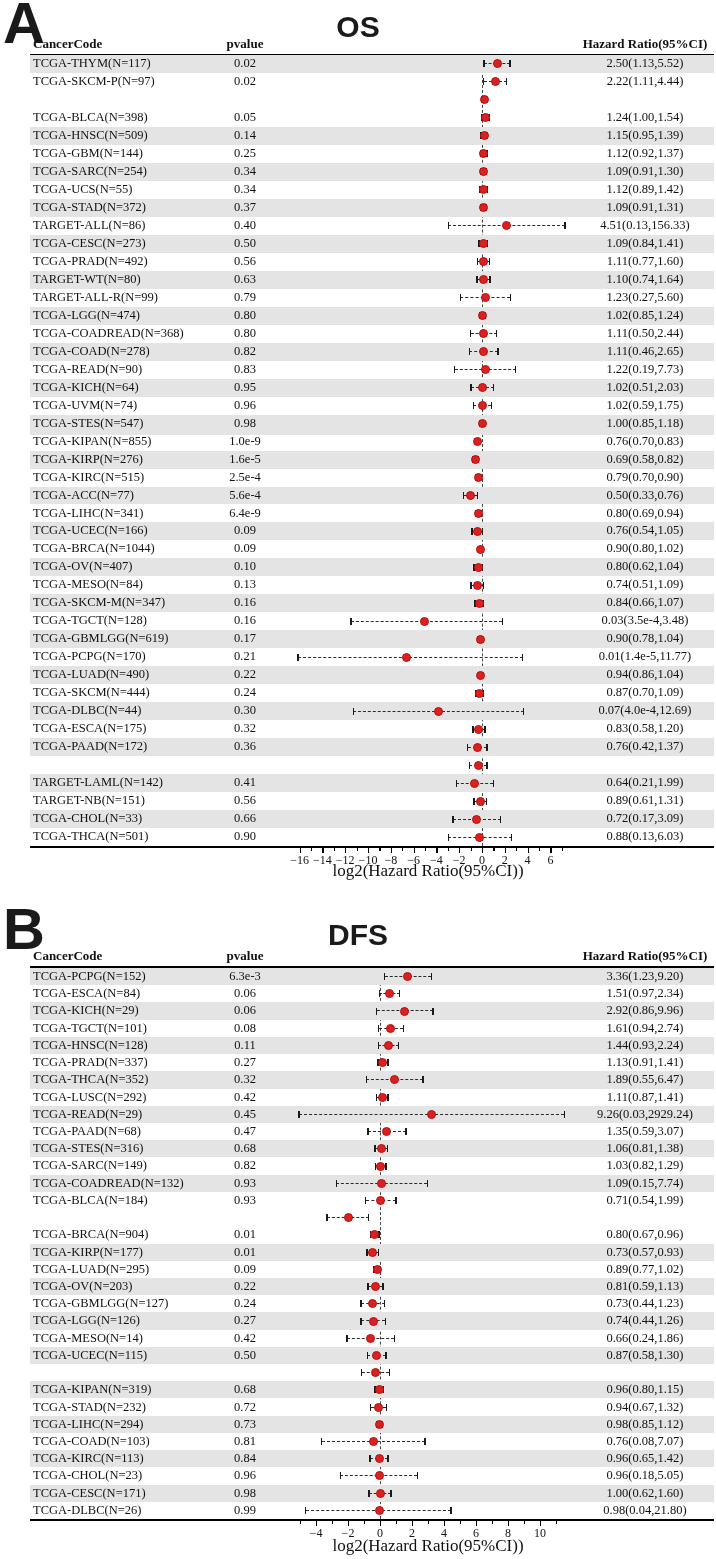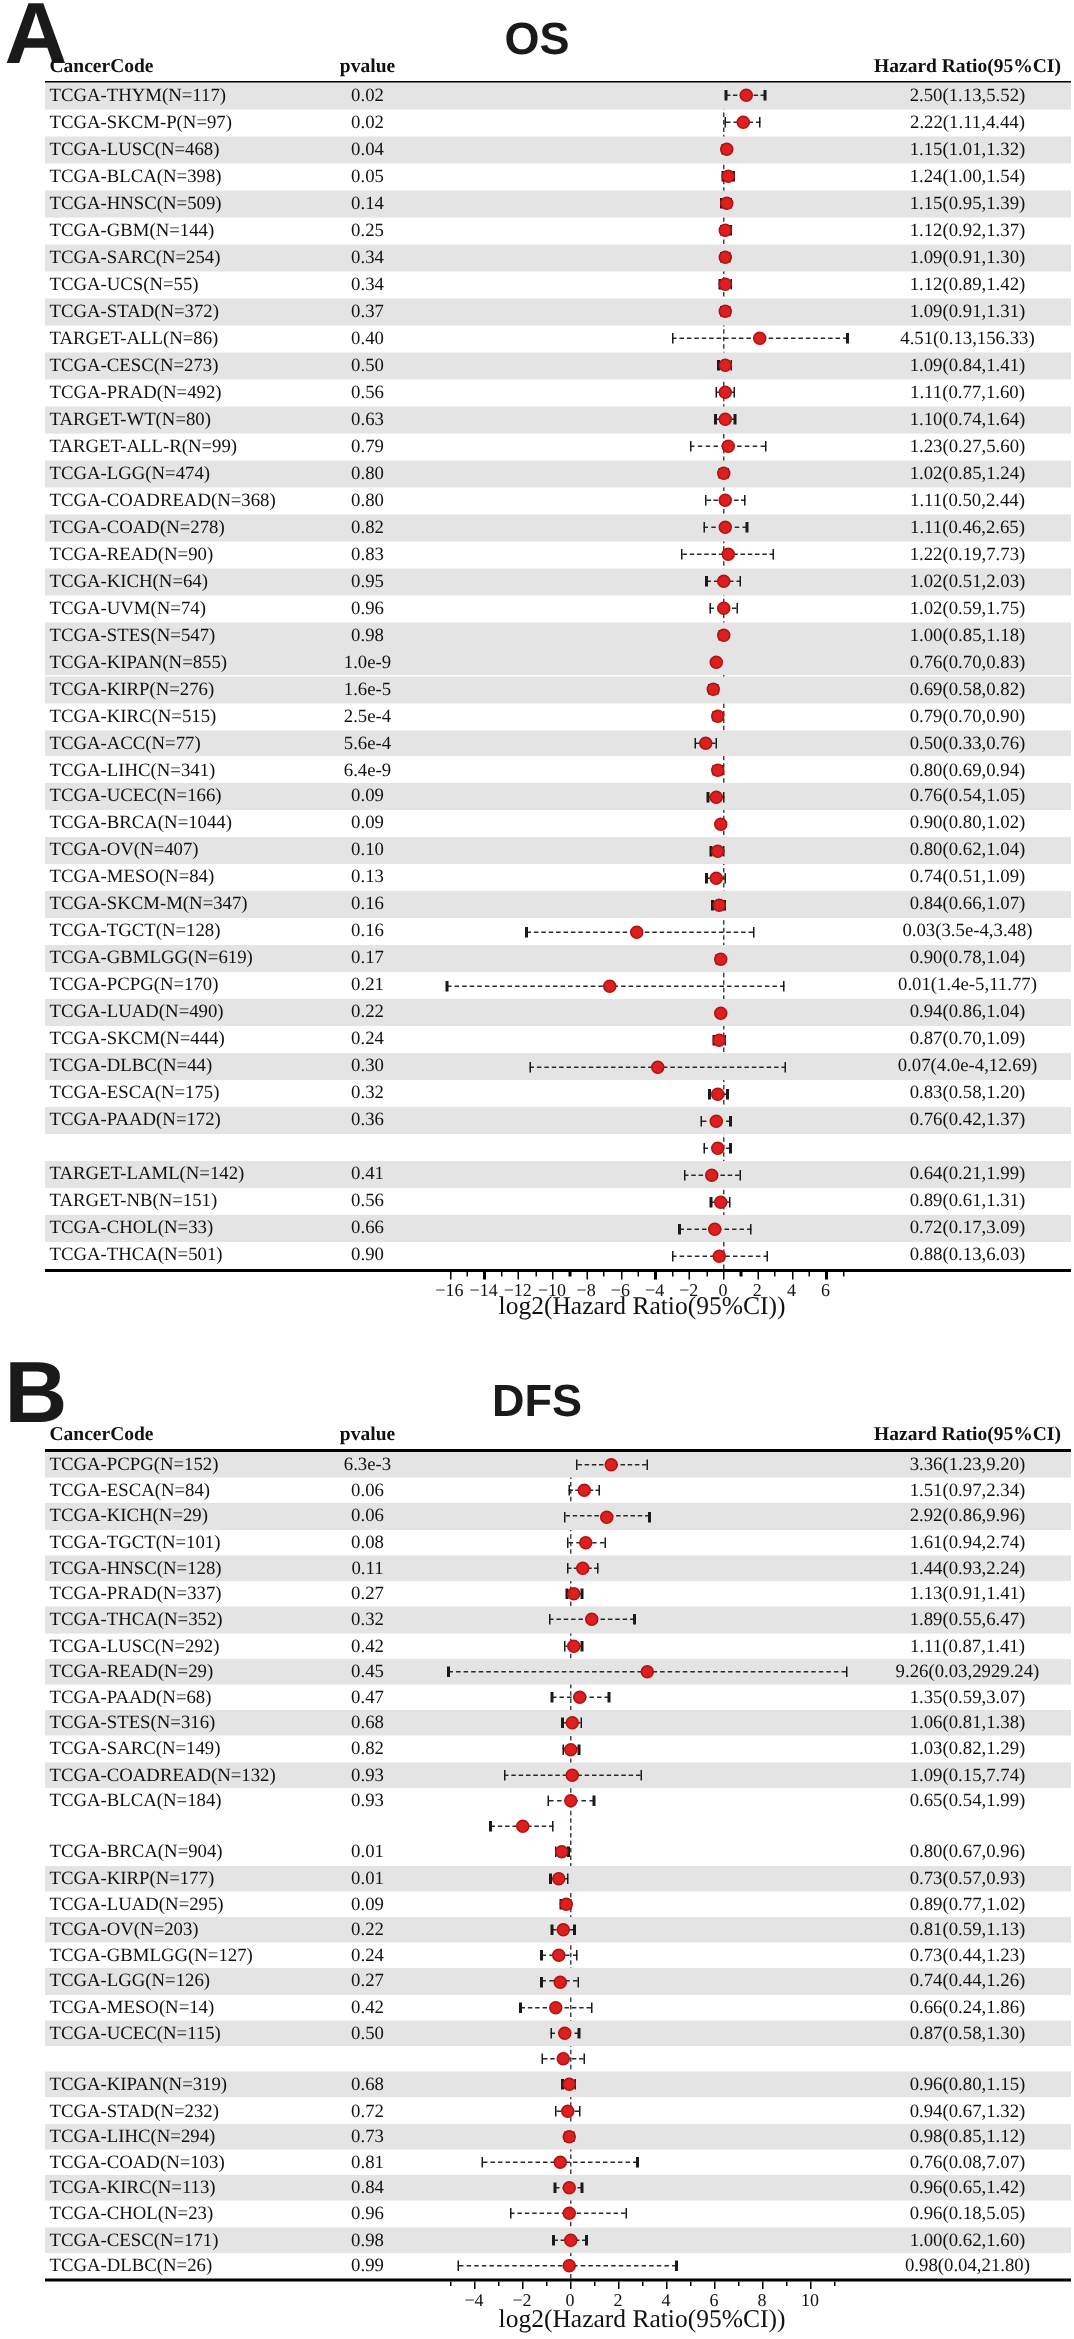--- a/index.html
+++ b/index.html
@@ -68,25 +68,20 @@
         <div class="dot" style="left: 462.57px; top: 4.49px;"></div>
         <div class="row" style="top: 17.98px; height: 17.98px;">
           <span class="cell c-label" style="line-height: 17.98px;">TCGA-SKCM-P(N=97)</span>
           <span class="cell c-pval" style="line-height: 17.98px;">0.02</span>
           <span class="cell c-hr" style="line-height: 17.98px;">2.22(1.11,4.44)</span>
         </div>
         <div class="whisker" style="left: 453.716px; top: 26.37px; width: 22.8px;"></div>
         <div class="cap" style="left: 453.016px; top: 23.47px;"></div>
         <div class="cap" style="left: 475.816px; top: 23.47px;"></div>
         <div class="dot" style="left: 460.616px; top: 22.47px;"></div>
-        <div class="row stripe" style="top: 35.96px; height: 17.98px;">
-          <span class="cell c-label" style="line-height: 17.98px;">TCGA-LUSC(N=468)</span>
-          <span class="cell c-pval" style="line-height: 17.98px;">0.04</span>
-          <span class="cell c-hr" style="line-height: 17.98px;">1.15(1.01,1.32)</span>
-        </div>
         <div class="whisker" style="left: 452.164px; top: 44.35px; width: 4.40248px;"></div>
         <div class="cap" style="left: 451.464px; top: 41.45px;"></div>
         <div class="cap" style="left: 455.866px; top: 41.45px;"></div>
         <div class="dot" style="left: 449.799px; top: 40.45px;"></div>
         <div class="row" style="top: 53.94px; height: 17.98px;">
           <span class="cell c-label" style="line-height: 17.98px;">TCGA-BLCA(N=398)</span>
           <span class="cell c-pval" style="line-height: 17.98px;">0.05</span>
           <span class="cell c-hr" style="line-height: 17.98px;">1.24(1.00,1.54)</span>
         </div>
         <div class="whisker" style="left: 452px; top: 62.33px; width: 7.10141px;"></div>
@@ -230,21 +225,21 @@
         <div class="dot" style="left: 447.826px; top: 328.13px;"></div>
         <div class="row" style="top: 341.62px; height: 17.98px;">
           <span class="cell c-label" style="line-height: 17.98px;">TCGA-UVM(N=74)</span>
           <span class="cell c-pval" style="line-height: 17.98px;">0.96</span>
           <span class="cell c-hr" style="line-height: 17.98px;">1.02(0.59,1.75)</span>
         </div>
         <div class="whisker" style="left: 443.322px; top: 350.01px; width: 17.8817px;"></div>
         <div class="cap" style="left: 442.622px; top: 347.11px;"></div>
         <div class="cap" style="left: 460.504px; top: 347.11px;"></div>
         <div class="dot" style="left: 447.826px; top: 346.11px;"></div>
-        <div class="row stripe" style="top: 359.6px; height: 35px;">
+        <div class="row stripe" style="top: 359.6px; height: 20px;">
           <span class="cell c-label" style="line-height: 17.98px;">TCGA-STES(N=547)</span>
           <span class="cell c-pval" style="line-height: 17.98px;">0.98</span>
           <span class="cell c-hr" style="line-height: 17.98px;">1.00(0.85,1.18)</span>
         </div>
         <div class="whisker" style="left: 449.327px; top: 367.99px; width: 5.39507px;"></div>
         <div class="cap" style="left: 448.627px; top: 365.09px;"></div>
         <div class="cap" style="left: 454.022px; top: 365.09px;"></div>
         <div class="dot" style="left: 447.5px; top: 364.09px;"></div>
         <div class="row" style="top: 377.58px; height: 17.98px;">
           <span class="cell c-label" style="line-height: 17.98px;">TCGA-KIPAN(N=855)</span>
@@ -614,21 +609,21 @@
           <span class="cell c-pval" style="line-height: 17.22px;">0.93</span>
           <span class="cell c-hr" style="line-height: 17.22px;">1.09(0.15,7.74)</span>
         </div>
         <div class="whisker" style="left: 306.209px; top: 214.65px; width: 91.0288px;"></div>
         <div class="cap" style="left: 305.509px; top: 211.75px;"></div>
         <div class="cap" style="left: 396.537px; top: 211.75px;"></div>
         <div class="dot" style="left: 347.489px; top: 210.75px;"></div>
         <div class="row" style="top: 223.86px; height: 17.22px;">
           <span class="cell c-label" style="line-height: 17.22px;">TCGA-BLCA(N=184)</span>
           <span class="cell c-pval" style="line-height: 17.22px;">0.93</span>
-          <span class="cell c-hr" style="line-height: 17.22px;">0.65(0.54,1.99)</span>
+          <span class="cell c-hr" style="line-height: 17.22px;">0.71(0.54,1.99)</span>
         </div>
         <div class="whisker" style="left: 335.777px; top: 231.87px; width: 30.1078px;"></div>
         <div class="cap" style="left: 335.077px; top: 228.97px;"></div>
         <div class="cap" style="left: 365.184px; top: 228.97px;"></div>
         <div class="dot" style="left: 346.182px; top: 227.97px;"></div>
         <div class="whisker" style="left: 296.849px; top: 249.09px; width: 41.7409px;"></div>
         <div class="cap" style="left: 296.149px; top: 246.19px;"></div>
         <div class="cap" style="left: 337.89px; top: 246.19px;"></div>
         <div class="dot" style="left: 313.5px; top: 245.19px;"></div>
         <div class="row" style="top: 258.3px; height: 17.22px;">

